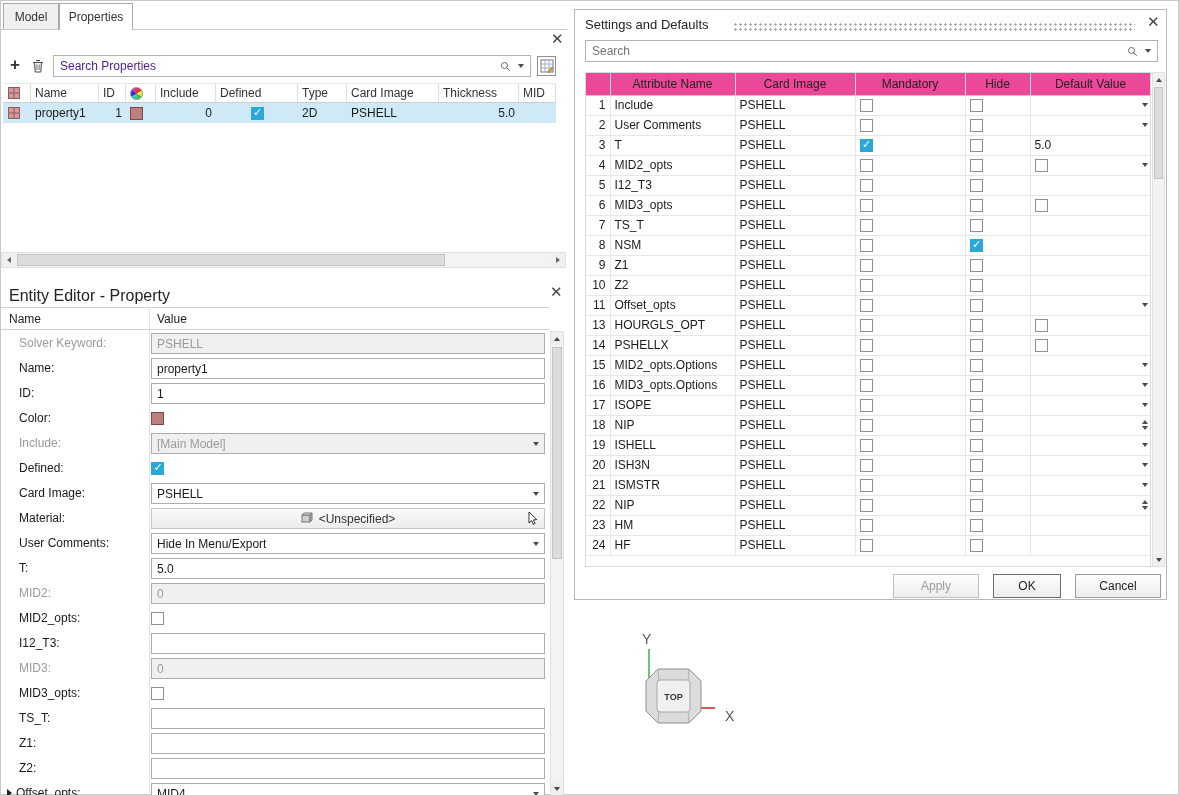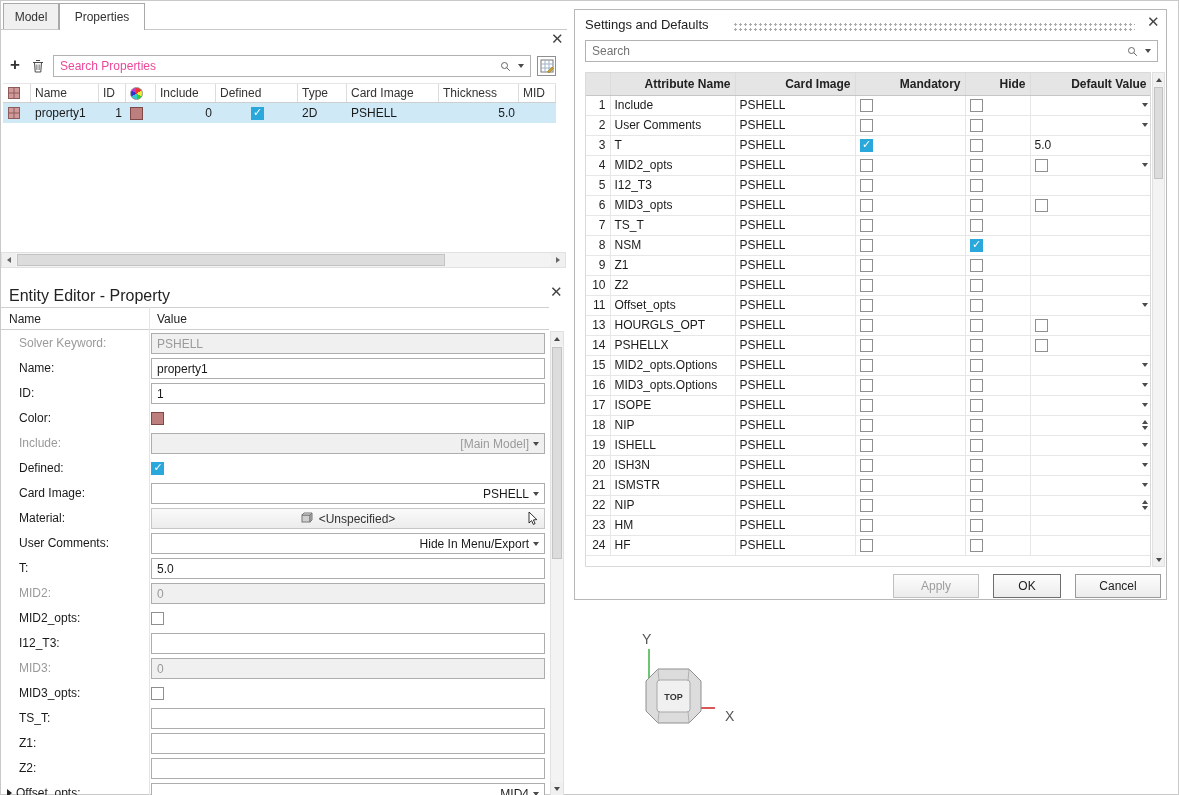--- a/index.html
+++ b/index.html
@@ -11,34 +11,34 @@
   
   .cb{display:inline-block;width:13px;height:13px;border:1px solid #8f8f8f;background:#fff;position:relative;vertical-align:middle}
   .cb.checked{background:var(--checked,#2aa7db);border-color:var(--checked,#2aa7db)}
   .cb.checked::after{content:"\2713";position:absolute;left:1.5px;top:-2px;color:#fff;font-size:11px;font-weight:bold}
   .swatch{display:inline-block;width:13px;height:13px;border:1px solid #7e4848;background:var(--swatch,#bd7e7e)}
   .tri{display:block;width:0;height:0;border-left:3.5px solid transparent;border-right:3.5px solid transparent;border-top:4px solid #4a4a4a}
   .tri-up{display:block;width:0;height:0;border-left:3px solid transparent;border-right:3px solid transparent;border-bottom:4px solid #4a4a4a}
   .tri-dn{display:block;width:0;height:0;border-left:3px solid transparent;border-right:3px solid transparent;border-top:4px solid #4a4a4a}
   .field{border:1px solid #adadad;background:#fff;height:21px;display:flex;align-items:center;padding:0 5px;width:100%;overflow:hidden;white-space:nowrap}
   .field.disabled{background:#f0f0f0;color:#9a9a9a}
-  .ddfield{justify-content:flex-end}
+  .ddfield{justify-content:space-between}
   .ddbtn{display:flex;align-items:center;padding-left:4px}
   .closex{font-size:15px;color:#444;line-height:14px;cursor:default}
 
   
   .tab{position:absolute;top:2px;height:26px;display:flex;align-items:center;justify-content:center;
     border:1px solid #a9a9a9;border-bottom:none;background:#f0f0f0;color:#333}
   .tab.active{background:#fff;z-index:3;height:27px}
   .tab-underline{position:absolute;left:0;top:28px;width:566px;border-top:1px solid #c9c9c9;z-index:1}
 
   
   .tb-icon{position:absolute;width:18px;height:18px;display:flex;align-items:center;justify-content:center}
   .search-box{position:absolute;border:1px solid #b2b2b2;background:#fff;height:22px;display:flex;align-items:center;padding:0 6px}
-  .search-box .ph{color:#ec4899;flex:1;overflow:hidden;white-space:nowrap}
+  .search-box .ph{color:#4c1d95;flex:1;overflow:hidden;white-space:nowrap}
   .gridbtn{position:absolute;width:19px;height:20px;border:1px solid #8f8f8f;background:#fff;display:flex;align-items:center;justify-content:center}
 
   
   .phead{position:absolute;left:2px;top:82px;width:553px;height:20px;display:flex;border-bottom:1px solid #cfcfcf;border-top:1px solid #e6e6e6}
   .phead .cell{display:flex;align-items:center;padding:0 4px;border-right:1px solid #dcdcdc;color:#333;overflow:hidden;white-space:nowrap}
   .prow{position:absolute;left:2px;top:102px;width:553px;height:20px;display:flex;background:var(--selection,#cfe9f7)}
   .prow .cell{display:flex;align-items:center;padding:0 4px;overflow:hidden;white-space:nowrap}
   .w-icon{width:28px}.w-name{width:68px}.w-id{width:27px;justify-content:flex-end}
   .w-color{width:30px}.w-include{width:60px;justify-content:flex-end}.w-defined{width:82px;justify-content:center}
   .w-type{width:49px}.w-card{width:92px}.w-thick{width:80px;justify-content:flex-end}.w-mid{width:37px;justify-content:flex-end}
@@ -71,41 +71,41 @@
   
   .dialog{position:absolute;left:573px;top:8px;width:593px;height:591px;border:1px solid #b8b8b8;background:#fff}
   .dlg-title{position:absolute;left:10px;top:7px;font-size:13px;color:#222}
   .dlg-dots{position:absolute;left:158px;top:12px;width:402px;height:9px;
     background-image:radial-gradient(circle,#ababab 1px,transparent 1.3px);background-size:5px 5px}
   .dlg-close{position:absolute;left:572px;top:5px}
   .dlg-search{position:absolute;left:10px;top:30px;width:573px;height:22px;border:1px solid #b2b2b2;display:flex;align-items:center;padding:0 6px}
   .dlg-search .ph{color:#737373;flex:1}
   .dlg-table-wrap{position:absolute;left:10px;top:62px;width:566px;height:495px;overflow:hidden;border:1px solid #dadada;background:#fff}
   table.stable{border-collapse:collapse;width:565px;table-layout:fixed}
-  .stable th{height:22px;font-weight:bold;text-align:right;padding:0 4px;border-right:1px solid #dcdcdc;border-bottom:1px solid #c6c6c6;background:#e5e5e5;color:#222;overflow:hidden;white-space:nowrap}
+  .stable th{height:22px;font-weight:normal;text-align:center;padding:0 4px;border-right:1px solid #dcdcdc;border-bottom:1px solid #c6c6c6;background:#ec4899;color:#222;overflow:hidden;white-space:nowrap}
   .stable td{height:20px;padding:0 4px;border:1px solid #e7e7e7;overflow:hidden;white-space:nowrap;position:relative}
   .stable td.c-num{text-align:right;color:#222;border-left:none}
   .dd-mini{position:absolute;right:3px;top:50%;transform:translateY(-50%)}
   .spin{position:absolute;right:3px;top:50%;transform:translateY(-50%);display:flex;flex-direction:column;gap:2px;align-items:center}
   .btn{position:absolute;height:24px;border:1px solid #9a9a9a;background:linear-gradient(#fdfdfd,#ececec);
     display:flex;align-items:center;justify-content:center;color:#222}
   .btn.apply{left:318px;top:564px;width:86px;color:#9d9d9d;border-color:#c0c0c0}
   .btn.ok{left:418px;top:564px;width:68px;border-color:#6e6e6e}
   .btn.cancel{left:500px;top:564px;width:86px}
 </style>
 </head>
 <body>
 
 <div class="screen">
 
   <div class="tab-underline"></div>
   <div class="tab" style="left:2px;width:56px">
     <span>Model</span>
   </div>
-  <div class="tab active" style="left:58px;width:86px">
+  <div class="tab active" style="left:58px;width:74px">
     <span>Properties</span>
   </div>
 
   <div class="abs closex" style="left:550px;top:31px">✕</div>
 
   <div class="tb-icon" style="left:5px;top:55px;font-size:17px;font-weight:bold;color:#333">+</div>
   <div class="tb-icon" style="left:28px;top:56px">
     <svg width="12" height="14" viewBox="0 0 12 14">
       <path d="M1 3.5h10" stroke="#4a4a4a" fill="none"></path>
         <path d="M4 1.5h4" stroke="#4a4a4a" fill="none"></path>

